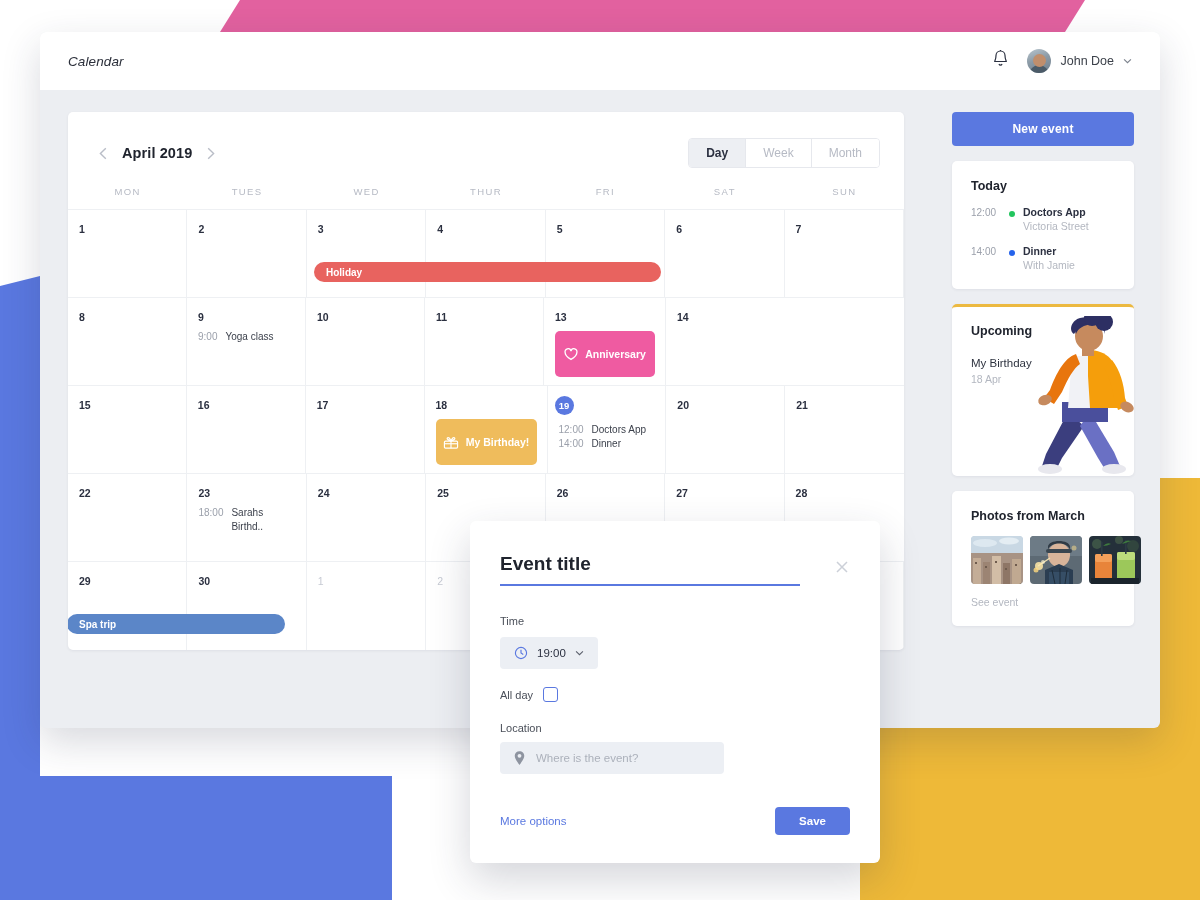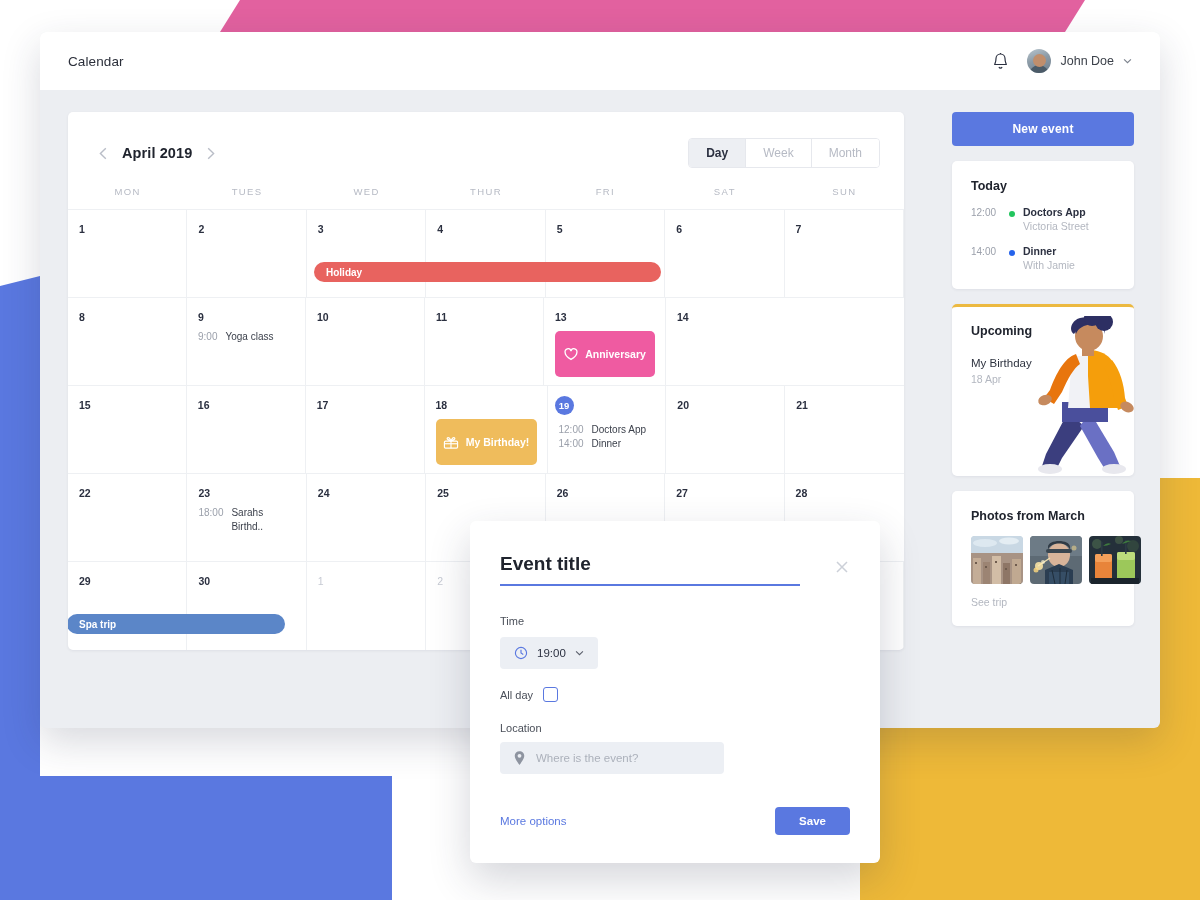--- a/index.html
+++ b/index.html
@@ -26,24 +26,24 @@
     overflow: hidden;
   }
 
   
   #topbar {
     height: 58px; background: #ffffff;
     display: flex; align-items: center;
     padding: 0 28px 0 28px;
   }
   #app-title {
-    font-size: 13.5px; color: #2b2f3a; letter-spacing: .1px;
+    font-size: 13.5px; color: #2b2f3a; letter-spacing: .1px; font-style: italic;
   }
   #topbar-right {
-    margin-left: auto; display: flex; align-items: center; gap: 18px;
+    margin-left: auto; display: flex; gap: 18px;
   }
   .bell { width: 17px; height: 19px; display: block; }
   #user-chip { display: flex; align-items: center; gap: 9px; cursor: pointer; }
   #avatar {
     width: 24px; height: 24px; border-radius: 50%;
     background: linear-gradient(160deg,#b9c6cf 0%,#8b9aa6 45%,#6f7e8b 100%);
     position: relative; overflow: hidden; flex: none;
   }
   #avatar::after {
     content:""; position:absolute; left:50%; top:22%;
@@ -555,21 +555,21 @@
               <rect x="28" y="16" width="18" height="28" rx="2" fill="#9cc85a"></rect>
               <rect x="28" y="16" width="18" height="8" rx="2" fill="#bcdc7c"></rect>
               <rect x="12" y="6" width="1.6" height="14" fill="#2c3a44"></rect>
               <rect x="36" y="4" width="1.6" height="14" fill="#2c3a44"></rect>
               <path d="M33 8 q4 -5 9 -3 q-5 2 -9 3z" fill="#3e7a3e"></path>
               <path d="M14 10 q4 -4 8 -2 q-4 2 -8 2z" fill="#3e7a3e"></path>
               <rect x="2" y="42" width="48" height="6" fill="#1a242c"></rect>
             </svg>
           </div>
         </div>
-        <div id="see-more">See trip</div>
+        <div id="see-more">See event</div>
       </div>
 
     </div>
   </div>
 </div>
 
 <div id="modal">
   <div id="modal-title-row">
     <input id="event-title-input" placeholder="Event title" style="">
     <span id="close-btn">

